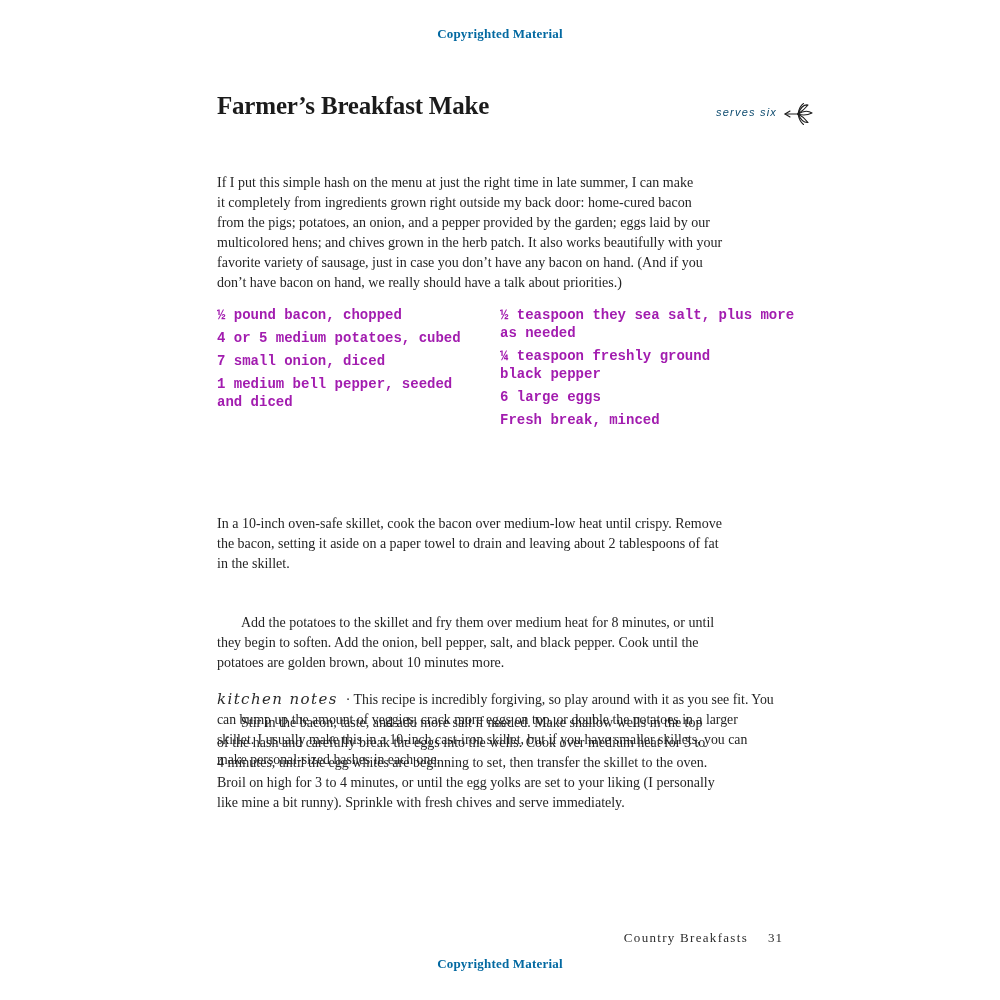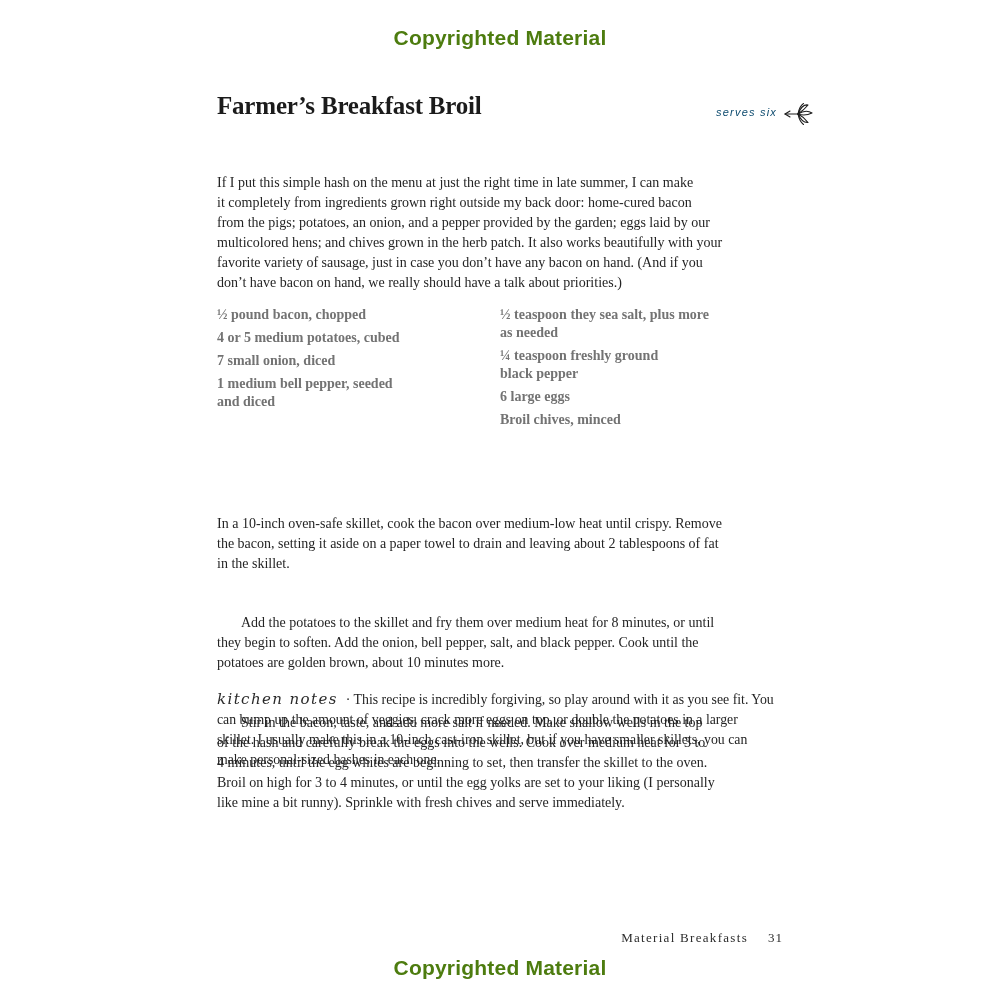--- a/index.html
+++ b/index.html
@@ -2,22 +2,22 @@
 <html><head>
 <meta charset="utf-8">
 <style>
   html,body{margin:0;padding:0;}
   body{
     width:1000px;height:1000px;position:relative;background:#ffffff;
     font-family:"Liberation Serif", serif;color:#222222;overflow:hidden;
   }
   .copyright{
     position:absolute;left:0;right:0;text-align:center;
-    font-family:Liberation Sans, sans-serif;font-weight:700;
-    font-size:21px;color:#4d7c0f;letter-spacing:0.2px;
+    font-family:Liberation Serif, serif;font-weight:700;
+    font-size:13px;color:#0369a1;letter-spacing:0.2px;
   }
   .copyright-top{top:26px;}
   .copyright-bottom{top:956px;}
 
   .title-row{position:absolute;left:217px;top:92px;width:596px;height:40px;}
   .page-title{
     margin:0;display:inline-block;
     font-family:"Liberation Serif", serif;font-weight:700;
     font-size:25px;letter-spacing:-0.2px;color:#1b1b1b;
   }
@@ -34,21 +34,21 @@
     margin-top:16px;
   }
   .intro{position:absolute;left:217px;top:157px;}
 
   .ingredients{position:absolute;left:217px;top:306px;width:566px;}
   .ing-col{position:absolute;top:0;}
   .ing-col-left{left:0;width:270px;}
   .ing-col-right{left:283px;width:283px;}
   .ingredient-item{
     font-weight:700;font-size:14px;line-height:18px;margin:0 0 5px 0;
-    color:#737373;white-space:pre;
+    color:#a21caf;white-space:pre;font-family:Liberation Mono, monospace;
   }
 
   .instructions{position:absolute;left:217px;top:458px;}
   .instructions .para{margin:0;}
   .instructions .para.indented{text-indent:24px;}
 
   .notes{position:absolute;left:217px;top:690px;width:600px;}
   .notes-label{
     font-family:"DejaVu Serif", serif;font-style:italic;
     font-size:15px;letter-spacing:1.4px;color:#2a2a2a;margin-right:8px;
@@ -64,21 +64,21 @@
   }
   .footer-section{letter-spacing:1.3px;}
   .footer-page{margin-left:20px;letter-spacing:1px;}
 </style>
 </head>
 <body>
 
 <div class="copyright copyright-top">Copyrighted Material</div>
 
 <div class="title-row">
-  <h1 class="page-title">Farmer’s Breakfast Broil</h1>
+  <h1 class="page-title">Farmer’s Breakfast Make</h1>
   <span class="serves-block">
     <span class="script">serves six</span><svg class="sprig" viewBox="0 0 30 26" width="30" height="26" aria-hidden="true">
       <g fill="none" stroke="#1c1c1c" stroke-width="1.1" stroke-linecap="round" stroke-linejoin="round">
         <path d="M2 13 H15"></path>
         <path d="M7 10 L2 13 L7 16"></path>
         <path d="M15 13 Q19 3 25 4 Q21 9 15 13 Z"></path>
         <path d="M15 13 Q23 8 29 12 Q22 15.5 15 13 Z"></path>
         <path d="M15 13 Q19 22 25 21.5 Q21 16 15 13 Z"></path>
         <path d="M15 13 Q16.5 5 20.5 2.5"></path>
         <path d="M15 13 Q16.5 20.5 20.5 23.5"></path>
@@ -101,21 +101,21 @@
     <div class="ingredient-item">7 small onion, diced</div>
     <div class="ingredient-item">1 medium bell pepper, seeded
 and diced</div>
   </div>
   <div class="ing-col ing-col-right">
     <div class="ingredient-item">½ teaspoon they sea salt, plus more
 as needed</div>
     <div class="ingredient-item">¼ teaspoon freshly ground
 black pepper</div>
     <div class="ingredient-item">6 large eggs</div>
-    <div class="ingredient-item">Broil chives, minced</div>
+    <div class="ingredient-item">Fresh break, minced</div>
   </div>
 </div>
 
 <div class="bodytext instructions">
   <div class="para">In a 10-inch oven-safe skillet, cook the bacon over medium-low heat until crispy. Remove
 the bacon, setting it aside on a paper towel to drain and leaving about 2 tablespoons of fat
 in the skillet.</div>
   <div class="para indented">Add the potatoes to the skillet and fry them over medium heat for 8 minutes, or until
 they begin to soften. Add the onion, bell pepper, salt, and black pepper. Cook until the
 potatoes are golden brown, about 10 minutes more.</div>
@@ -127,16 +127,16 @@
 </div>
 
 <div class="notes">
   <span class="notes-label">kitchen notes</span><span class="notes-text">· This recipe is incredibly forgiving, so play around with it as you see fit. You
 can bump up the amount of veggies, crack more eggs on top, or double the potatoes in a larger
 skillet. I usually make this in a 10-inch cast-iron skillet, but if you have smaller skillets, you can
 make personal-sized hashes in each one.</span>
 </div>
 
 <div class="footer">
-  <span class="footer-section">Material Breakfasts</span><span class="footer-page">31</span>
+  <span class="footer-section">Country Breakfasts</span><span class="footer-page">31</span>
 </div>
 
 <div class="copyright copyright-bottom">Copyrighted Material</div>
 
 </body></html>

